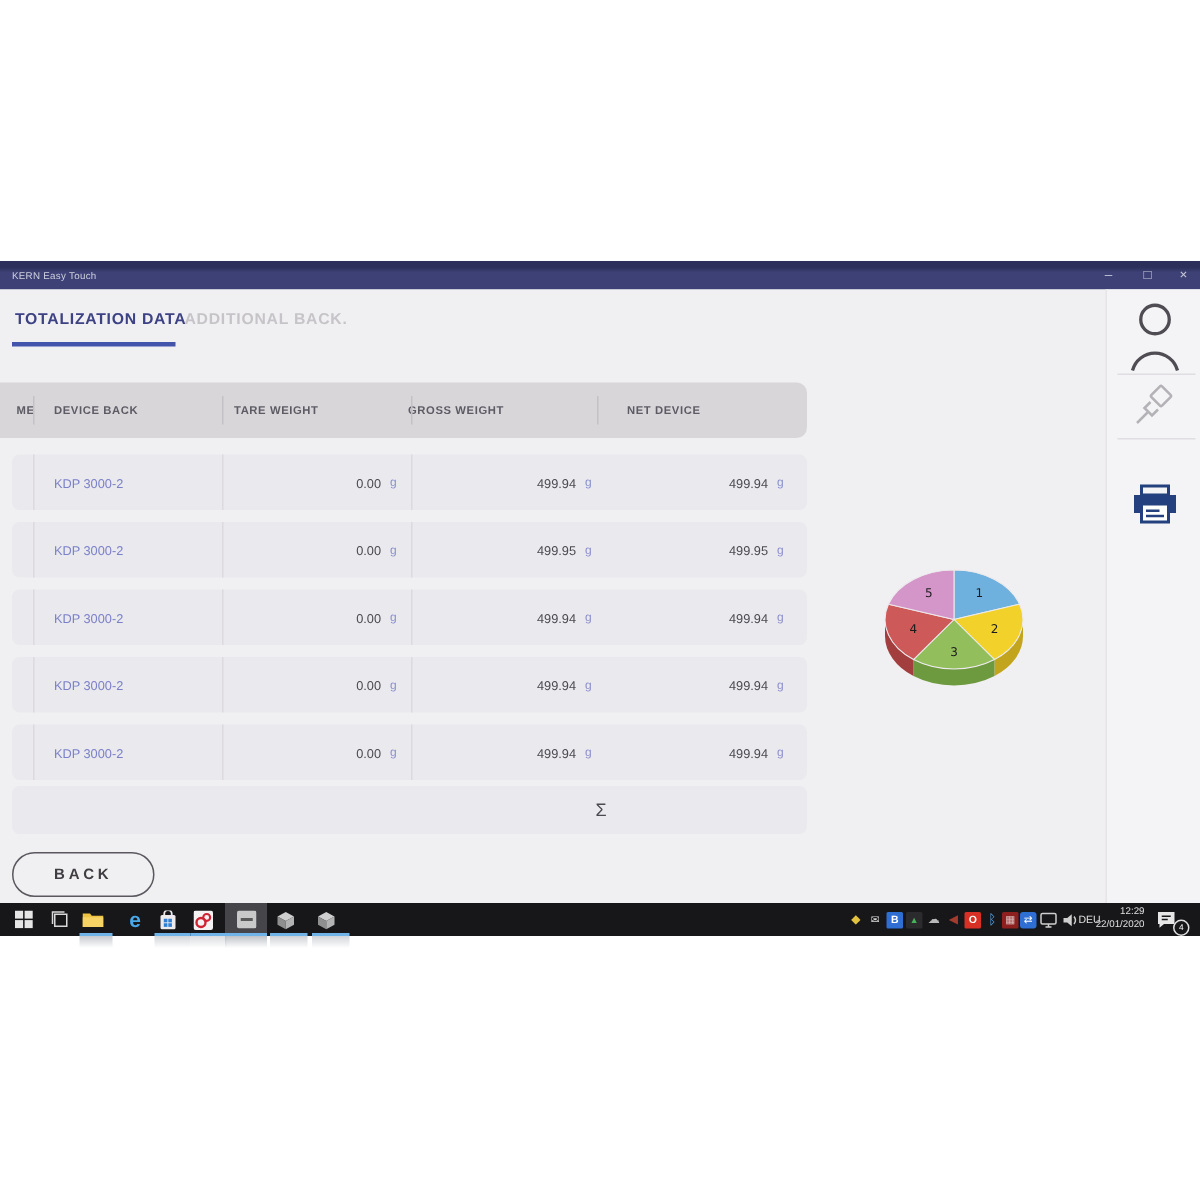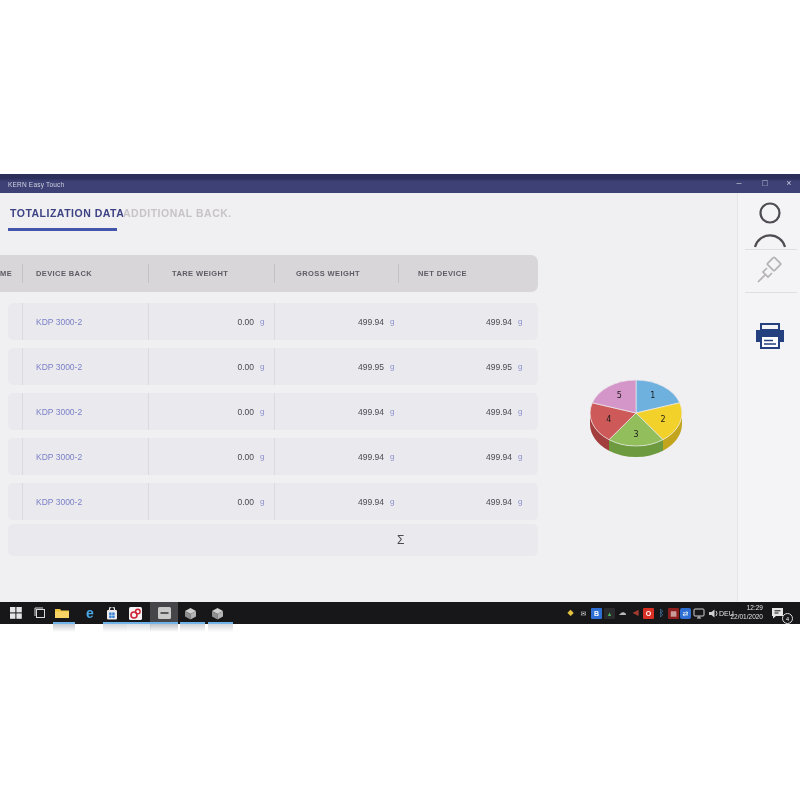--- a/index.html
+++ b/index.html
@@ -97,24 +97,24 @@
     <span class="winctl" id="ctl-close">×</span>
   </div>
 
   <div id="app">
 
     <span class="tab" id="tab-total">TOTALIZATION DATA</span>
     <span class="tab" id="tab-add">ADDITIONAL BACK.</span>
     <div id="tab-underline"></div>
 
     <div id="thead">
-      <span class="th" style="left:0">ME</span>
+      <span class="th" style="left:11px">ME</span>
       <span class="th" style="left:36px">DEVICE BACK</span>
-      <span class="th" style="left:172px">TARE WEIGHT</span>
-      <span class="th" style="left:296px">GROSS WEIGHT</span>
+      <span class="th" style="left:156px">TARE WEIGHT</span>
+      <span class="th" style="left:272px">GROSS WEIGHT</span>
       <span class="th" style="left:418px">NET DEVICE</span>
       <span class="hdv" style="left:22px"></span>
       <span class="hdv" style="left:148px"></span>
       <span class="hdv" style="left:274px"></span>
       <span class="hdv" style="left:398px"></span>
     </div>
 
     <div class="row" style="top:110px">
       <span class="rdv" style="left:14px"></span>
       <span class="rdv" style="left:140px"></span>
@@ -191,20 +191,21 @@
           <path d="M58,41 L31.0,67.7 A46,33 0 0 1 14.3,30.8 Z" fill="#CD5A58" stroke="#eceaec" stroke-width="0.7"></path>
           <path d="M58,41 L14.3,30.8 A46,33 0 0 1 58.0,8.0 Z" fill="#D495C8" stroke="#eceaec" stroke-width="0.7"></path>
           <text x="74.8" y="26.0" font-size="8" fill="#1b1b1b" text-anchor="middle" font-family="DejaVu Sans, sans-serif">1</text>
           <text x="85.1" y="50.3" font-size="8" fill="#1b1b1b" text-anchor="middle" font-family="DejaVu Sans, sans-serif">2</text>
           <text x="58.0" y="65.4" font-size="8" fill="#1b1b1b" text-anchor="middle" font-family="DejaVu Sans, sans-serif">3</text>
           <text x="30.9" y="50.3" font-size="8" fill="#1b1b1b" text-anchor="middle" font-family="DejaVu Sans, sans-serif">4</text>
           <text x="41.2" y="26.0" font-size="8" fill="#1b1b1b" text-anchor="middle" font-family="DejaVu Sans, sans-serif">5</text>
         </svg>
     </div>
 
+    <button id="back-btn">BACK</button>
   </div>
 
   <div id="sidebar">
     <svg style="position:absolute;left:13px;top:6px" width="38" height="50" viewBox="0 0 38 50">
       <circle cx="19" cy="14" r="9.5" fill="none" stroke="#4f4d53" stroke-width="2.2"></circle>
       <path d="M4 48a15.5 15.5 0 0 1 30 0" fill="none" stroke="#4f4d53" stroke-width="2.2"></path>
     </svg>
     <div class="sb-div" style="top:56px"></div>
     <svg style="position:absolute;left:15px;top:63px" width="32" height="32" viewBox="0 0 32 32">
       <g stroke="#b4b2b7" stroke-width="1.7" fill="none">

